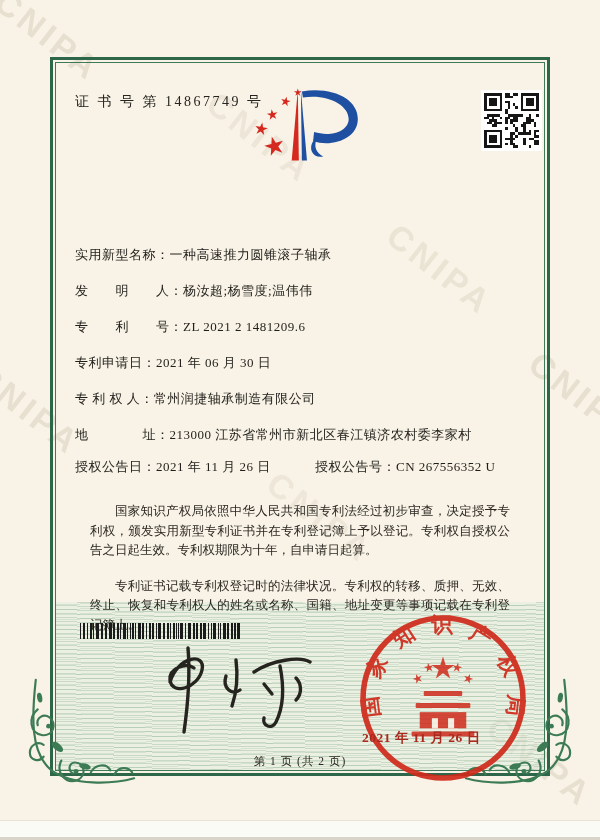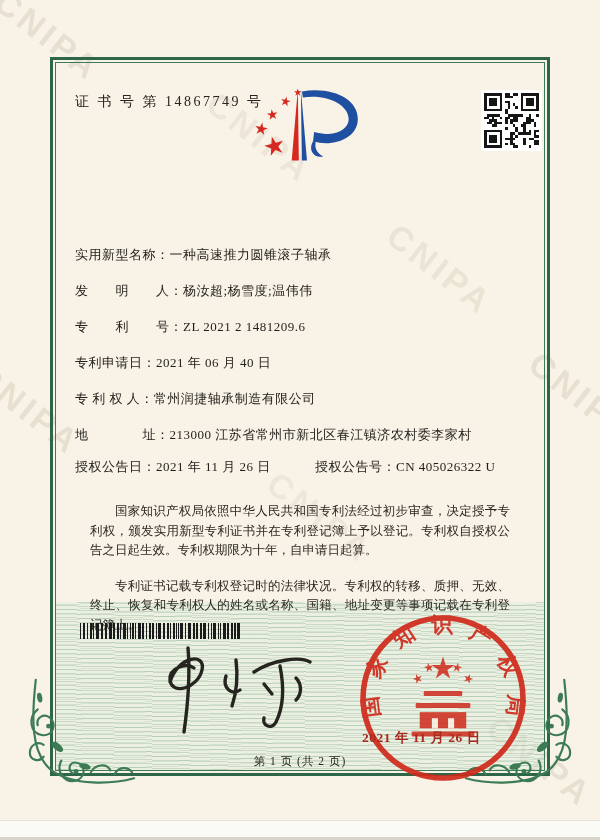--- a/index.html
+++ b/index.html
@@ -352,32 +352,32 @@
     <div class="field-row" style="top:246px;">
       <span class="field-label">实用新型名称：</span><span class="field-value">一种高速推力圆锥滚子轴承</span>
     </div>
     <div class="field-row" style="top:282px;">
       <span class="field-label">发　　明　　人：</span><span class="field-value">杨汝超;杨雪度;温伟伟</span>
     </div>
     <div class="field-row" style="top:318px;">
       <span class="field-label">专　　利　　号：</span><span class="field-value">ZL 2021 2 1481209.6</span>
     </div>
     <div class="field-row" style="top:354px;">
-      <span class="field-label">专利申请日：</span><span class="field-value">2021 年 06 月 40 日</span>
+      <span class="field-label">专利申请日：</span><span class="field-value">2021 年 06 月 30 日</span>
     </div>
     <div class="field-row" style="top:390px;">
       <span class="field-label">专 利 权 人：</span><span class="field-value">常州润捷轴承制造有限公司</span>
     </div>
     <div class="field-row" style="top:426px;">
       <span class="field-label">地　　　　址：</span><span class="field-value">213000 江苏省常州市新北区春江镇济农村委李家村</span>
     </div>
     <div class="field-row" style="top:458px;">
       <span class="field-label">授权公告日：</span><span class="field-value">2021 年 11 月 26 日</span>
       <span class="grant-pub">
-        <span class="field-label">授权公告号：</span><span class="field-value">CN 405026322 U</span>
+        <span class="field-label">授权公告号：</span><span class="field-value">CN 267556352 U</span>
       </span>
     </div>
   </div>
 
   <div class="paras">
     <p>国家知识产权局依照中华人民共和国专利法经过初步审查，决定授予专利权，颁发实用新型专利证书并在专利登记簿上予以登记。专利权自授权公告之日起生效。专利权期限为十年，自申请日起算。</p>
     <p>专利证书记载专利权登记时的法律状况。专利权的转移、质押、无效、终止、恢复和专利权人的姓名或名称、国籍、地址变更等事项记载在专利登记簿上。</p>
   </div>
 
   <svg class="barcode" id="barcode-svg" viewBox="0 0 162 16" preserveAspectRatio="none" fill="#1b1b1b">

